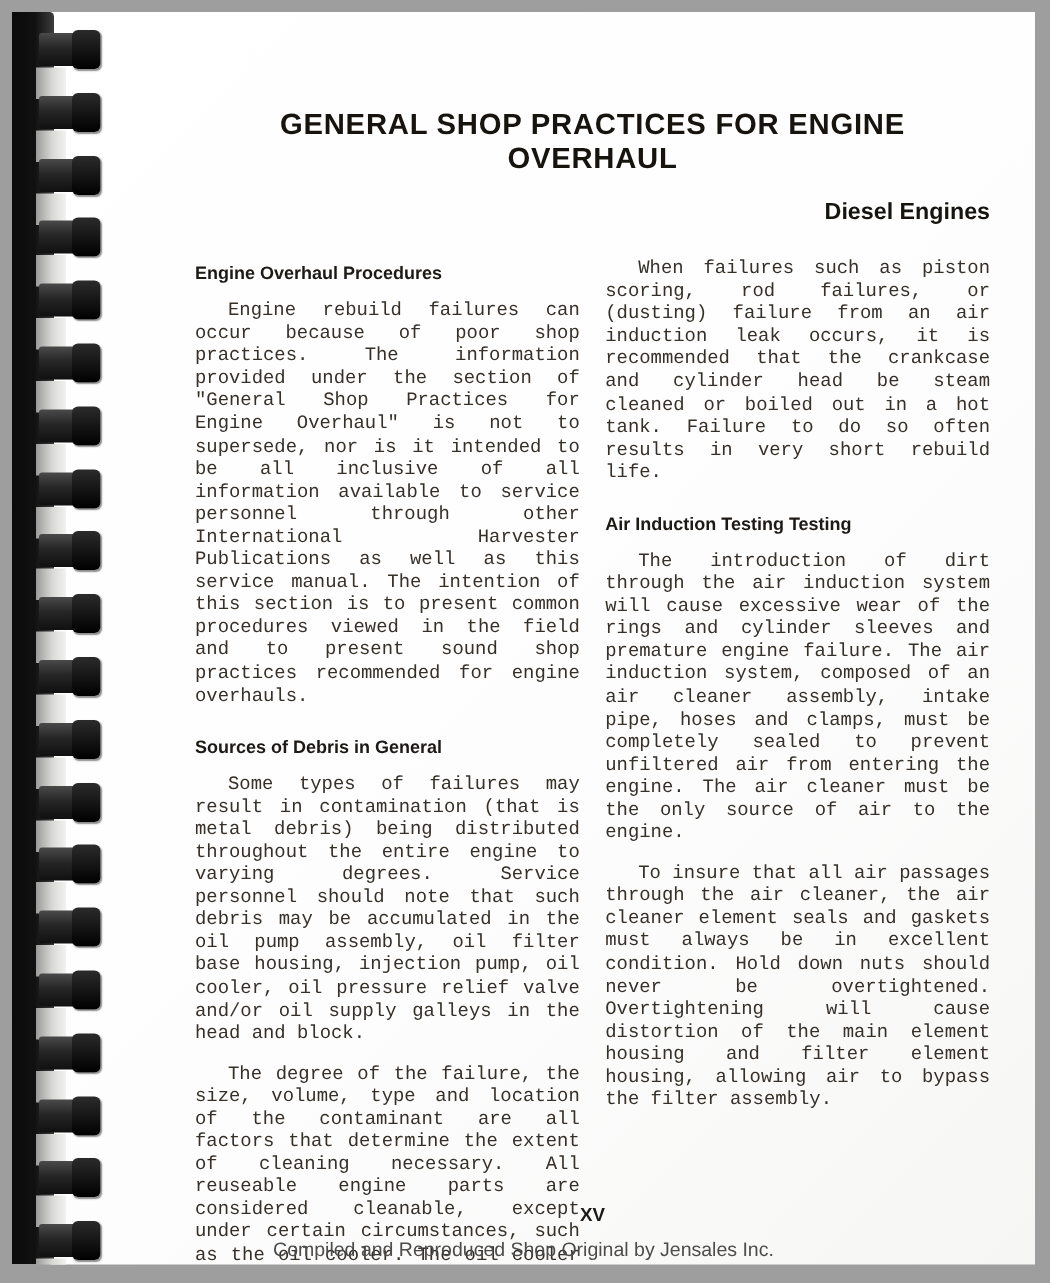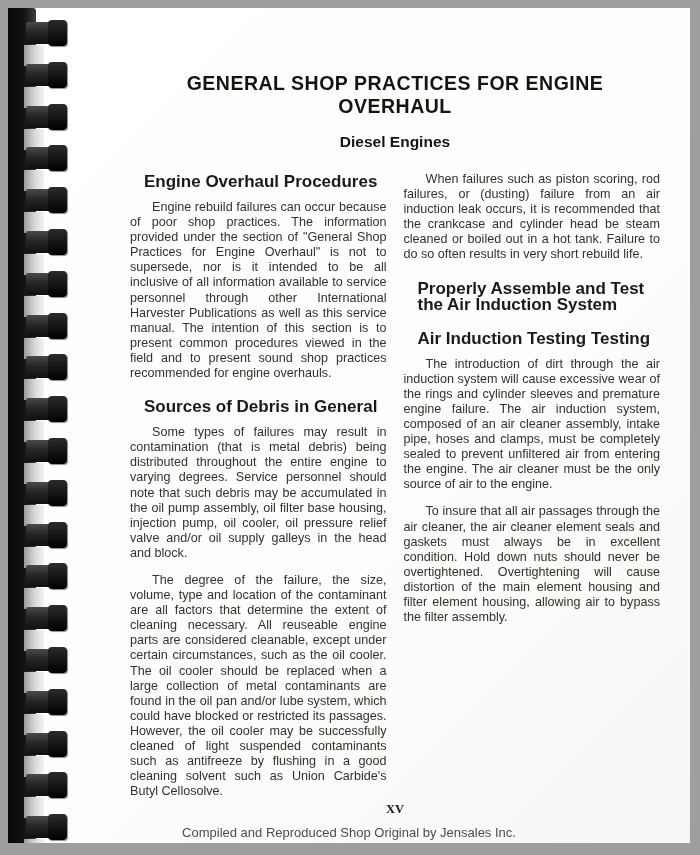--- a/index.html
+++ b/index.html
@@ -67,59 +67,58 @@
   }
   .doc-title {
     text-align: center;
     font-weight: bold;
     font-size: 19.5px;
     letter-spacing: 0.5px;
     color: #17140f;
     margin: 0 0 15px 0;
   }
   .doc-subtitle {
-    text-align: center;
+    text-align: right;
     font-weight: bold;
     font-size: 15.5px;
     color: #17140f;
     margin: 0 0 21px 0;
   }
   .columns {
     display: flex;
     gap: 17px;
   }
   .col { flex: 1 1 0; min-width: 0; }
   h3.sec {
     font-family: "Liberation Sans", sans-serif;
     font-weight: bold;
-    font-size: 17px;
+    font-size: 12px;
     color: #1d1915;
-    margin: 18px 0 10px 14px;
+    margin: 18px 0 10px 0;
     white-space: pre-line;
     line-height: 16px;
   }
   h3.sec:first-child { margin-top: 2px; }
   p.body-par {
-    font-family: Liberation Sans, sans-serif;
+    font-family: Liberation Mono, monospace;
     font-size: 12.6px;
     line-height: 15.1px;
     text-align: justify;
     text-indent: 22px;
     margin: 0 0 12px 0;
     color: #363029;
   }
   .page-number {
     position: absolute;
     left: 122px; right: 30px;
     bottom: 26px;
     text-align: center;
     font-weight: bold;
     font-size: 12.5px;
     color: #1d1915;
-    font-family: Liberation Serif, serif;
   }
   .footer-line {
     position: absolute;
     left: 0; right: 0;
     bottom: 3px;
     text-align: center;
     font-size: 13px;
     color: #4e4c4a;
   }
 </style>
@@ -202,22 +201,20 @@
         <div class="col">
           <h3 class="sec">Engine Overhaul Procedures</h3>
           <p class="body-par">Engine rebuild failures can occur because of poor shop practices.  The information provided under the section of "General Shop Practices for Engine Overhaul" is not to supersede, nor is it intended to be all inclusive of all information available to service personnel through other International Harvester Publications as well as this service manual.  The intention of this section is to present common procedures viewed in the field and to present sound shop practices recommended for engine overhauls.</p>
           <h3 class="sec">Sources of Debris in General</h3>
           <p class="body-par">Some types of failures may result in contamination (that is metal debris) being distributed throughout the entire engine to varying degrees.  Service personnel should note that such debris may be accumulated in the oil pump assembly, oil filter base housing, injection pump, oil cooler, oil pressure relief valve and/or oil supply galleys in the head and block.</p>
           <p class="body-par">The degree of the failure, the size, volume, type and location of the contaminant are all factors that determine the extent of cleaning necessary.  All reuseable engine parts are considered cleanable, except under certain circumstances, such as the oil cooler.  The oil cooler should be replaced when a large collection of metal contaminants are found in the oil pan and/or lube system, which could have blocked or restricted its passages.  However, the oil cooler may be successfully cleaned of light suspended contaminants such as antifreeze by flushing in a good cleaning solvent such as Union Carbide's Butyl Cellosolve.</p>
         </div>
 
         <div class="col">
           <p class="body-par">When failures such as piston scoring, rod failures, or (dusting) failure from an air induction leak occurs, it is recommended that the crankcase and cylinder head be steam cleaned or boiled out in a hot tank.  Failure to do so often results in very short rebuild life.</p>
-          <h3 class="sec">Properly Assemble and Test
- the Air Induction System</h3>
           <h3 class="sec">Air Induction Testing Testing</h3>
           <p class="body-par">The introduction of dirt through the air induction system will cause excessive wear of the rings and cylinder sleeves and premature engine failure.  The air induction system, composed of an air cleaner assembly, intake pipe, hoses and clamps, must be completely sealed to prevent unfiltered air from entering the engine.  The air cleaner must be the only source of air to the engine.</p>
           <p class="body-par">To insure that all air passages through the air cleaner, the air cleaner element seals and gaskets must always be in excellent condition.  Hold down nuts should never be overtightened.  Overtightening will cause distortion of the main element housing and filter element housing, allowing air to bypass the filter assembly.</p>
         </div>
       </div>
     </div>
 
     <div class="page-number">XV</div>
     <div class="footer-line">Compiled and Reproduced Shop Original by Jensales Inc.</div>
   </div>

